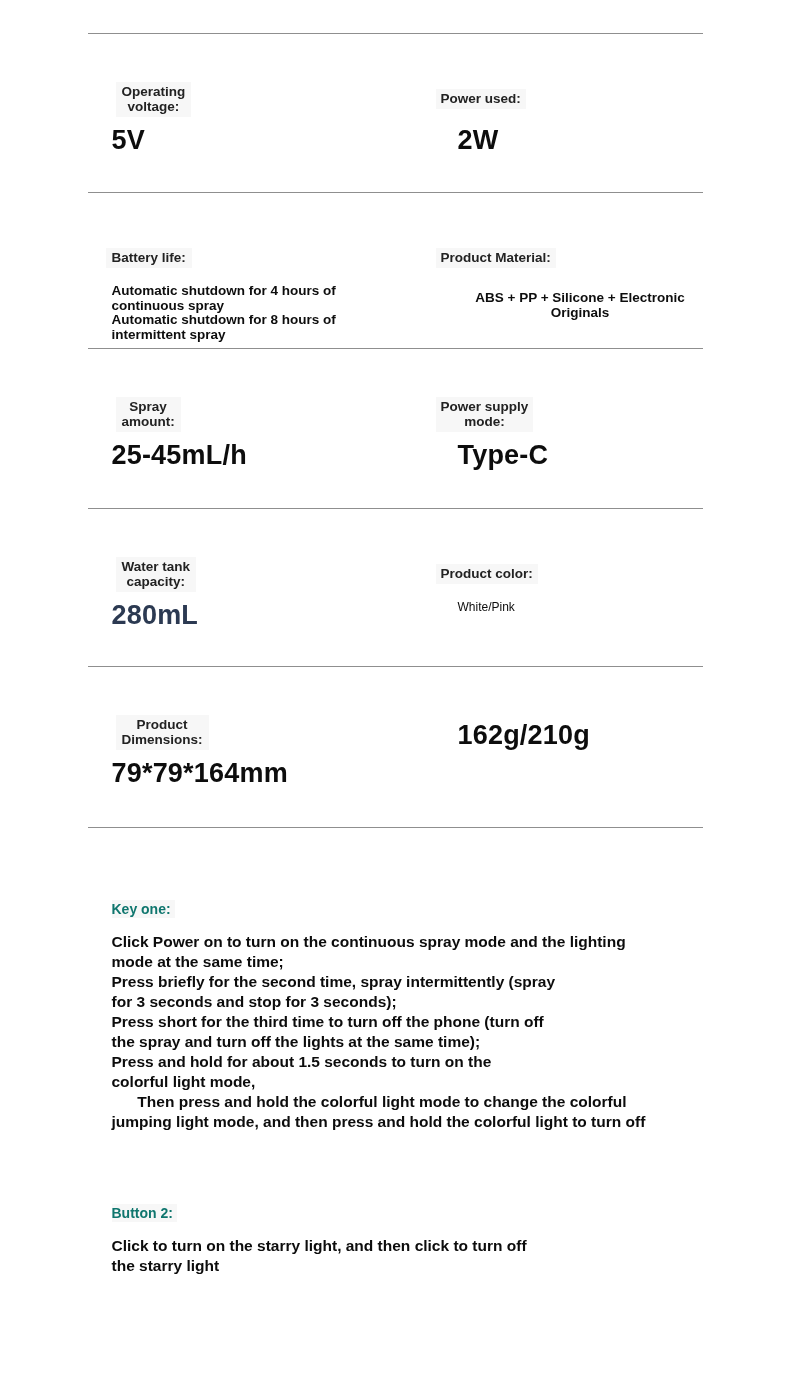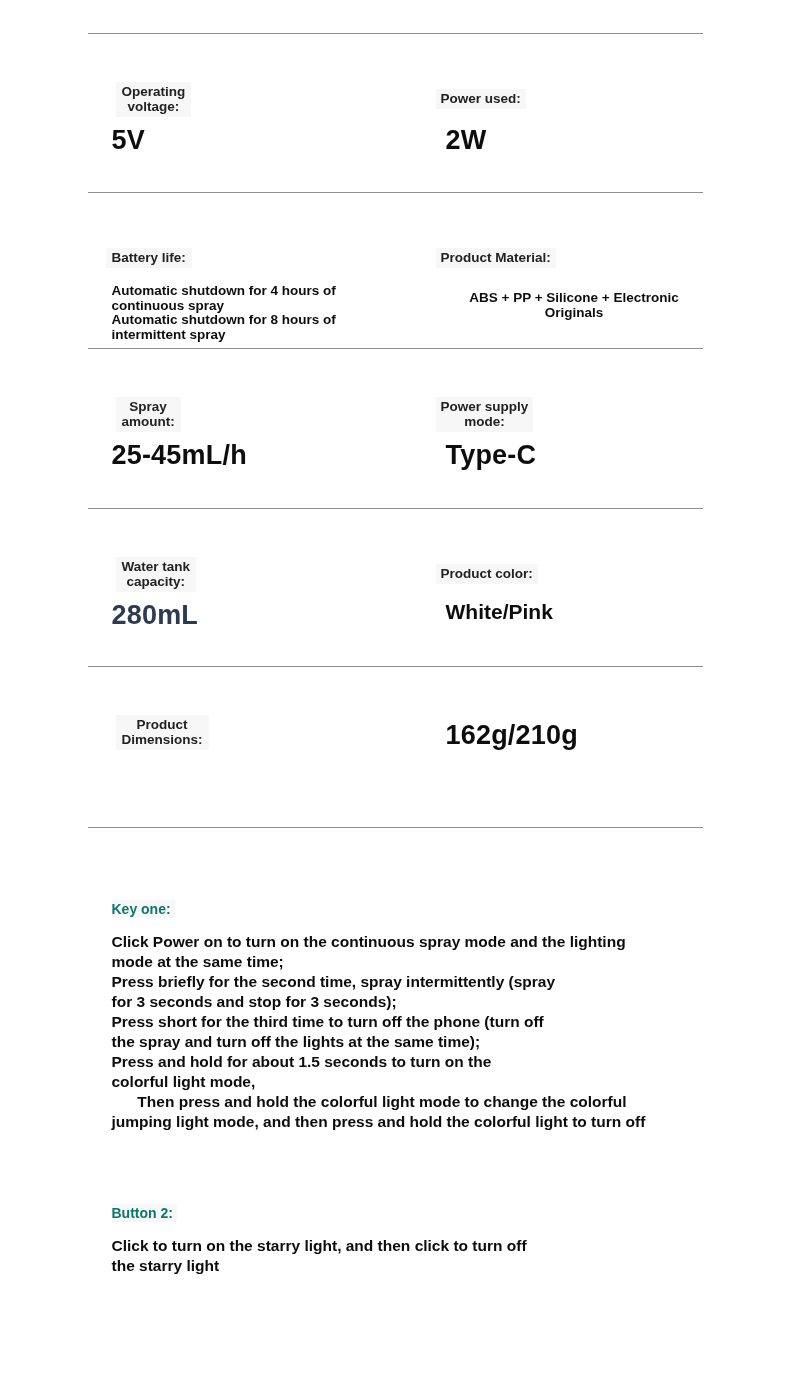--- a/index.html
+++ b/index.html
@@ -59,30 +59,30 @@
     white-space:pre-line;
   }
   .col-left .label{margin-left:18px;}
   .col-left .label.shift{margin-left:28px;}
   .col-right .label{margin-left:-4px;padding:2px 5px;}
   .value{
     margin-top:7px;
     color:var(--text-primary);
   }
   .col-left .value{margin-left:24px;}
-  .col-right .value{margin-left:6px;}
+  .col-right .value{margin-left:18px;}
   .value-big{
     font-size:27px;
     font-weight:700;
     letter-spacing:0.2px;
   }
   .value-navy{color:var(--navy-value);}
   .value-med{
-    font-size:21px;
-    font-weight:700;
+    font-size:12px;
+    font-weight:400;
   }
   .value-small{
     font-size:13.5px;
     font-weight:600;
     margin-top:13px;
     text-align:center;
   }
   .value-para{
     font-size:13.5px;
     font-weight:700;
@@ -184,20 +184,21 @@
           <div class="value value-med">White/Pink</div>
         </div>
       </div>
 
       <div class="spec-row r5">
         <div class="col-left">
           <div class="label-area">
             <span class="label shift">Product
 Dimensions:</span>
           </div>
+          <div class="value value-big">79*79*164mm</div>
         </div>
         <div class="col-right">
           <div class="value value-big">162g/210g</div>
         </div>
       </div>
 
     </div>
 
     <div class="notes">
       <div class="note">

